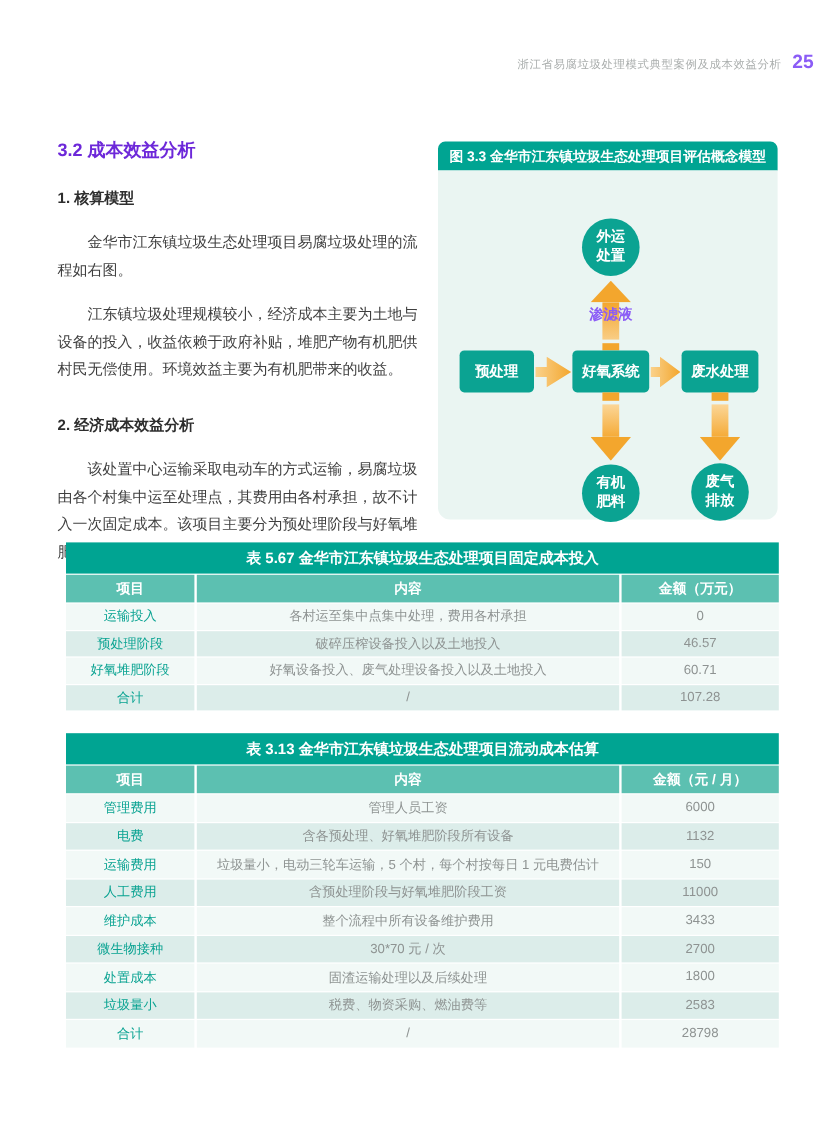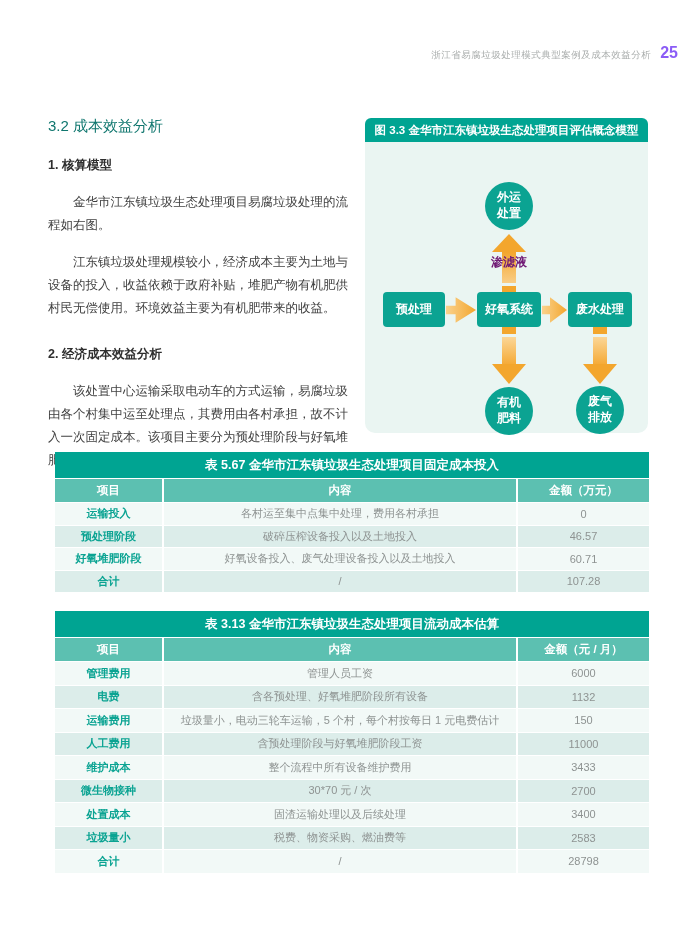--- a/index.html
+++ b/index.html
@@ -7,21 +7,21 @@
   body { font-family:"Liberation Sans","DejaVu Sans",sans-serif; }
   .page { position:relative; width:700px; height:950px; background:#ffffff; overflow:hidden; margin:0 auto; }
 
   
   .page-header { position:absolute; top:44px; right:22px; display:flex; align-items:baseline; gap:9px; }
   .page-header .htitle { font-size:9.5px; color:#a9adac; letter-spacing:0.5px; }
   .page-header .pnum { font-size:16px; font-weight:bold; color:#8b5cf6; }
 
   
   .left-col { position:absolute; left:48px; top:118px; width:300px; }
-  .sec-title { color:#0f766e; font-size:15px; font-weight:normal; line-height:1.1; }
+  .sec-title { color:#6d28d9; font-size:15px; font-weight:bold; line-height:1.1; }
   .sub-title { color:#2e2e2e; font-size:12.5px; font-weight:bold; margin-top:22px; }
   .para { color:#3f3f3f; font-size:12.5px; line-height:23px; text-align:justify; text-indent:2em; margin-top:17px; }
   .para.p2 { margin-top:14px; }
   .sub-title.s2 { margin-top:26px; }
   .para.p3 { margin-top:17px; }
 
   
   .figure { position:absolute; left:365px; top:118px; width:283px; height:315px; }
   .fig-titlebar { position:absolute; left:0; top:0; width:283px; height:24px; background:#00a492;
                   border-radius:6px 6px 0 0; display:flex; align-items:center; justify-content:center; }
@@ -41,34 +41,34 @@
 
   .v-head-up { position:absolute; width:34px; height:18px; background:#f3a62d;
                clip-path:polygon(50% 0, 0 100%, 100% 100%); }
   .v-head-down { position:absolute; width:34px; height:20px; background:#f3a62d;
                  clip-path:polygon(0 0, 100% 0, 50% 100%); }
   .v-shaft { position:absolute; width:14px; }
   .shaft-up { background:linear-gradient(to bottom,#f3a62d,#f9cd85); }
   .shaft-down { background:linear-gradient(to bottom,#fbd697,#f5ab38); }
   .v-stub { position:absolute; width:14px; background:#f3a62d; }
 
-  .leachate-label { position:absolute; color:#701a75; font-size:12px; font-weight:bold;
+  .leachate-label { position:absolute; color:#8b5cf6; font-size:12px; font-weight:bold;
                     z-index:3; white-space:nowrap;text-align:right; }
 
   
   .cost-table { position:absolute; left:55px; width:594px; }
   .tbl-titlebar { height:26px; background:#00a492; display:flex; align-items:center; justify-content:center; }
   .tbl-titlebar span { color:#ffffff; font-size:12.5px; font-weight:bold; }
   .tbl-head, .tbl-body { display:grid; grid-template-columns:107px 352px 131px; column-gap:2px; row-gap:1px; background:#ffffff; }
   .tbl-head { margin-top:1px; }
   .tbl-body { margin-top:1px; }
   .cell { display:flex; align-items:center; justify-content:center; text-align:center; }
   .head-cell { background:#5cc0b1; color:#ffffff; font-size:11.5px; font-weight:bold; height:23px; }
   .body-cell { font-size:11px; color:#8e9392; }
-  .body-cell.item { color:#0aa392; font-weight:bold; }
+  .body-cell.item { color:#0aa392; font-weight:normal; }
   .row-odd { background:#f2f9f7; }
   .row-even { background:#dcedea; }
   .t1 .body-cell { height:21.5px; }
   .t2 .body-cell { height:22.5px; }
 </style>
 </head>
 <body>
 
 <div class="page">
 
@@ -168,21 +168,21 @@
         <div class="cell body-cell row-even">含预处理阶段与好氧堆肥阶段工资</div>
         <div class="cell body-cell row-even">11000</div>
         <div class="cell body-cell row-odd item">维护成本</div>
         <div class="cell body-cell row-odd">整个流程中所有设备维护费用</div>
         <div class="cell body-cell row-odd">3433</div>
         <div class="cell body-cell row-even item">微生物接种</div>
         <div class="cell body-cell row-even">30*70 元 / 次</div>
         <div class="cell body-cell row-even">2700</div>
         <div class="cell body-cell row-odd item">处置成本</div>
         <div class="cell body-cell row-odd">固渣运输处理以及后续处理</div>
-        <div class="cell body-cell row-odd">3400</div>
+        <div class="cell body-cell row-odd">1800</div>
         <div class="cell body-cell row-even item">垃圾量小</div>
         <div class="cell body-cell row-even">税费、物资采购、燃油费等</div>
         <div class="cell body-cell row-even">2583</div>
         <div class="cell body-cell row-odd item">合计</div>
         <div class="cell body-cell row-odd">/</div>
         <div class="cell body-cell row-odd">28798</div>
       </div>
   </div>
 
 </div>

